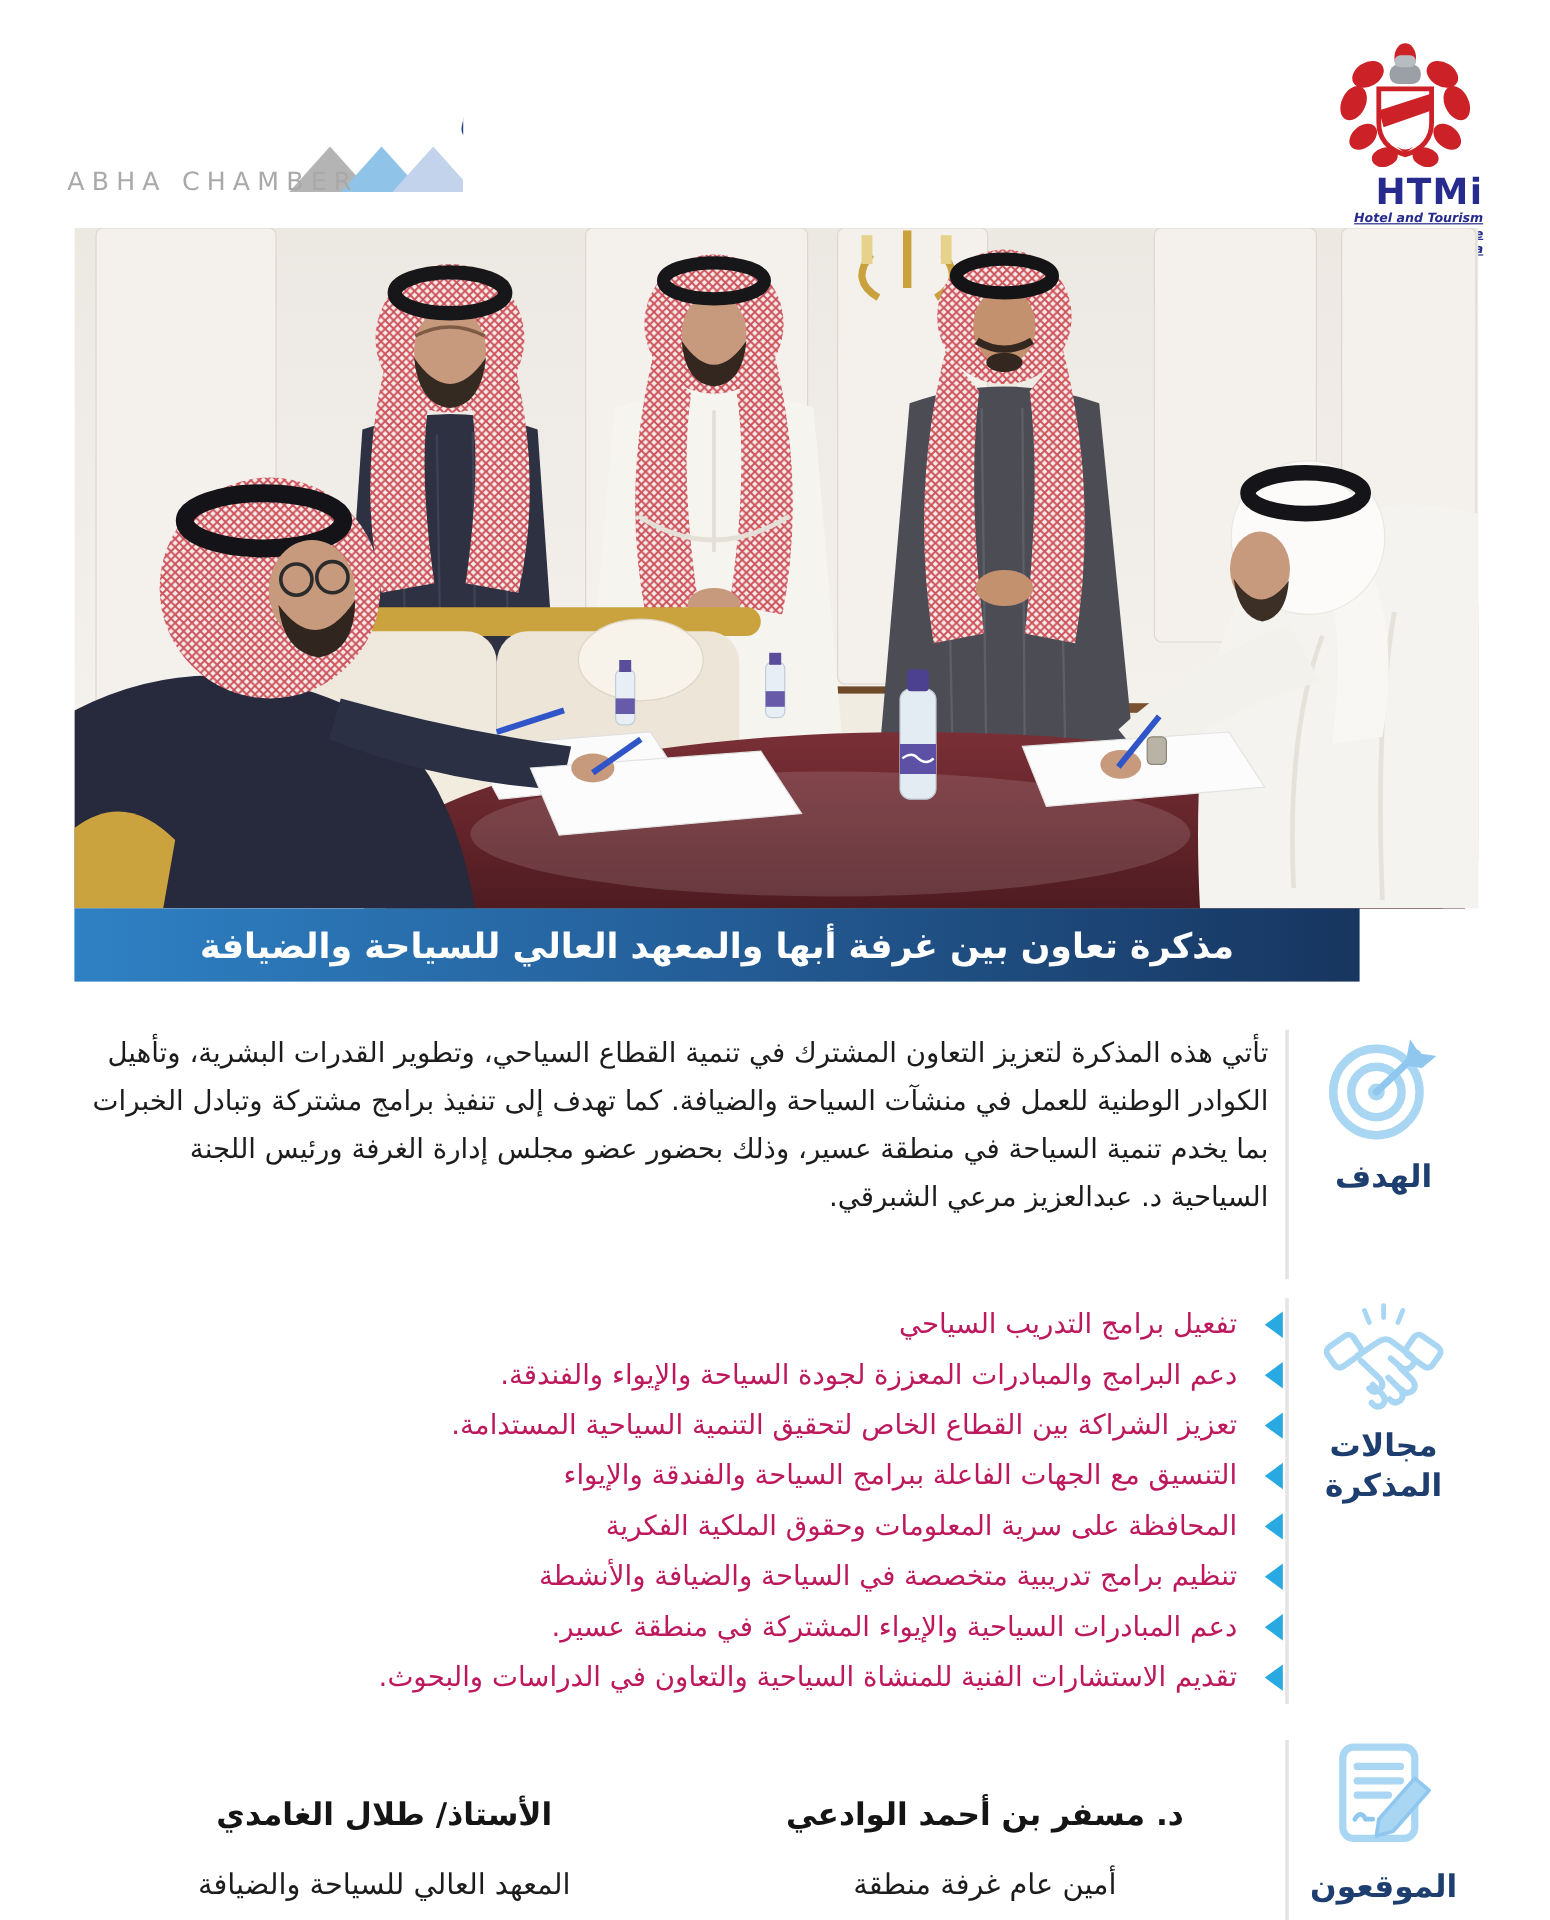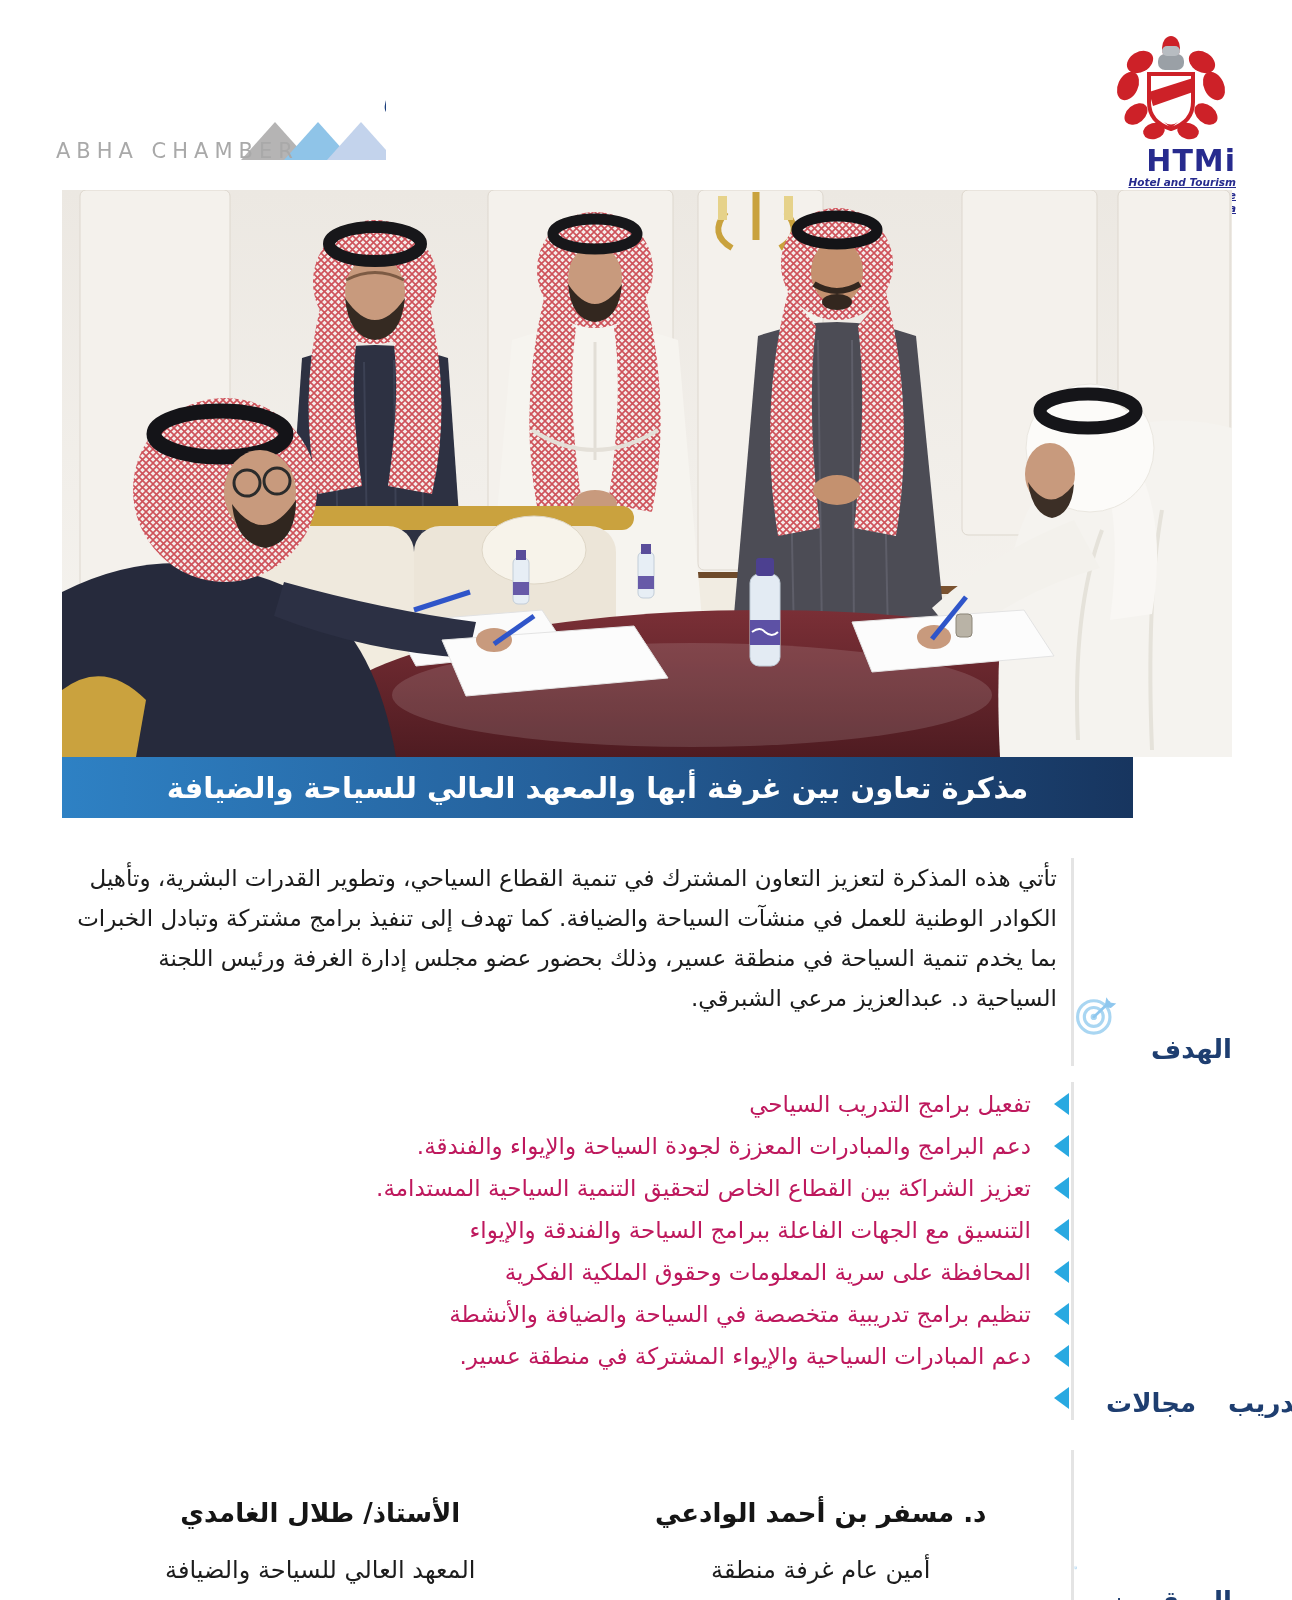--- a/index.html
+++ b/index.html
@@ -18,22 +18,22 @@
   
   .banner{position:absolute;left:62px;top:757px;width:1071px;height:61px;
           background:linear-gradient(90deg,#2e81c4 0%,#25619c 45%,#17355f 100%);
           display:flex;align-items:center;justify-content:center;
           color:#ffffff;font-weight:bold;font-size:29px;direction:rtl;}
 
   
   .content{position:absolute;left:62px;top:818px;width:1170px;}
   .section{display:flex;}
   .section-body{flex:1;direction:rtl;text-align:right;padding-left:8px;overflow:hidden;}
-  .icon-col{width:158px;border-left:3px solid #e4e4e4;display:flex;
-            align-items:flex-end;flex-shrink:0;gap:32px;}
+  .icon-col{width:158px;border-left:3px solid #e4e4e4;display:flex;flex-direction:column;
+            align-items:center;flex-shrink:0;}
   .icon-label{font-weight:bold;color:#1e3e70;font-size:26px;line-height:34px;text-align:center;
               direction:rtl;margin-top:6px;}
 
   .section-goal{margin-top:40px;height:208px;}
   .goal-text{font-size:23px;line-height:40px;color:#1c1c1c;padding-right:14px;}
 
   .section-coop{margin-top:16px;height:338px;}
   .coop-list{list-style:none;margin:6px 0 0 0;padding:0;}
   .coop-list li{position:relative;padding-right:40px;margin-bottom:10px;
                 font-size:23px;line-height:32px;color:#be185d;}
@@ -271,33 +271,33 @@
     <div class="section section-coop">
       <div class="section-body">
         <ul class="coop-list">
           <li><span class="bullet-tri"></span><span>تفعيل برامج التدريب السياحي</span></li>
           <li><span class="bullet-tri"></span><span>دعم البرامج والمبادرات المعززة لجودة السياحة والإيواء والفندقة.</span></li>
           <li><span class="bullet-tri"></span><span>تعزيز الشراكة بين القطاع الخاص لتحقيق التنمية السياحية المستدامة.</span></li>
           <li><span class="bullet-tri"></span><span>التنسيق مع الجهات الفاعلة ببرامج السياحة والفندقة والإيواء</span></li>
           <li><span class="bullet-tri"></span><span>المحافظة على سرية المعلومات وحقوق الملكية الفكرية</span></li>
           <li><span class="bullet-tri"></span><span>تنظيم برامج تدريبية متخصصة في السياحة والضيافة والأنشطة</span></li>
           <li><span class="bullet-tri"></span><span>دعم المبادرات السياحية والإيواء المشتركة في منطقة عسير.</span></li>
-          <li><span class="bullet-tri"></span></li>
+          <li><span class="bullet-tri"></span><span>تقديم الاستشارات الفنية للمنشاة السياحية والتعاون في الدراسات والبحوث.</span></li>
         </ul>
       </div>
       <div class="icon-col">
         <svg width="104" height="100" viewBox="0 0 104 100">
           <path d="M52,6 v10 M36,10 l4,10 M68,10 l-4,10" stroke="#a9d6f2" stroke-width="4" stroke-linecap="round"></path>
           <rect x="6" y="34" width="26" height="20" rx="5" transform="rotate(-35 19 44)" fill="none" stroke="#a9d6f2" stroke-width="5"></rect>
           <rect x="72" y="34" width="26" height="20" rx="5" transform="rotate(35 85 44)" fill="none" stroke="#a9d6f2" stroke-width="5"></rect>
           <path d="M30,48 l18,-12 q6,-4 11,0 l16,12 q5,4 0,9 q-5,4 -9,0 l-8,-7" fill="none" stroke="#a9d6f2" stroke-width="5" stroke-linecap="round" stroke-linejoin="round"></path>
           <path d="M33,52 l16,15 q4,5 0,9 q-5,4 -9,-1 M43,72 l8,8 q4,5 0,9 q-5,3 -9,-2 M56,66 l10,10 q4,5 0,9 q-5,4 -9,-1 M66,58 l10,10 q4,5 0,9 q-5,4 -9,-1" fill="none" stroke="#a9d6f2" stroke-width="5" stroke-linecap="round"></path>
         </svg>
         <div class="icon-label">مجالات</div>
-        <div class="icon-label" style="margin-top:0;">التدريب</div>
+        <div class="icon-label" style="margin-top:0;">المذكرة</div>
       </div>
     </div>
 
     <div class="section section-sig">
       <div class="section-body">
         <div class="sig-row">
           <div class="sig-col">
             <div class="sig-name">د. مسفر بن أحمد الوادعي</div>
             <div class="sig-role">أمين عام غرفة منطقة</div>
           </div>

